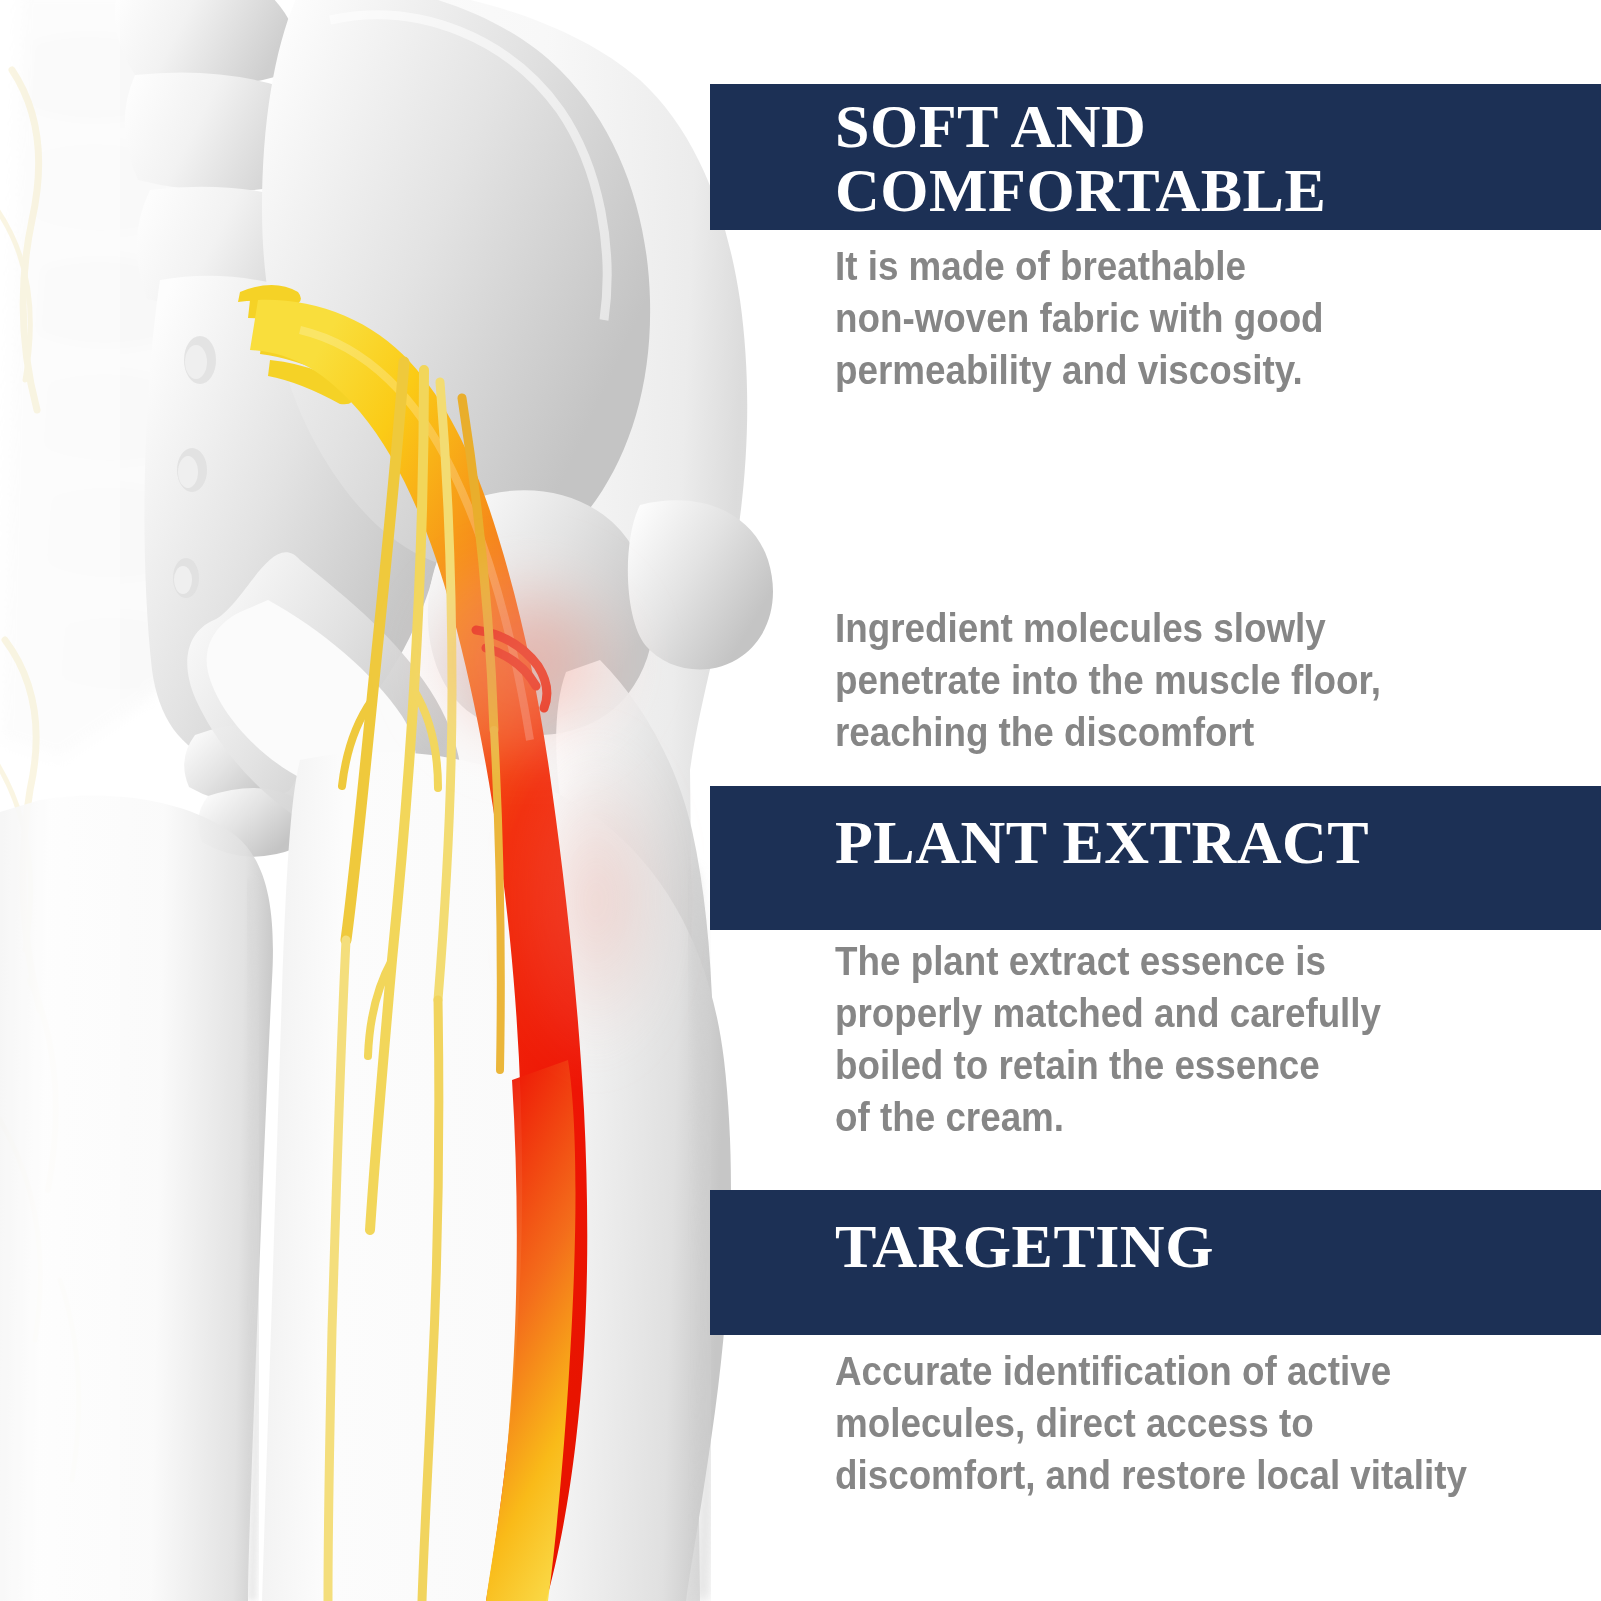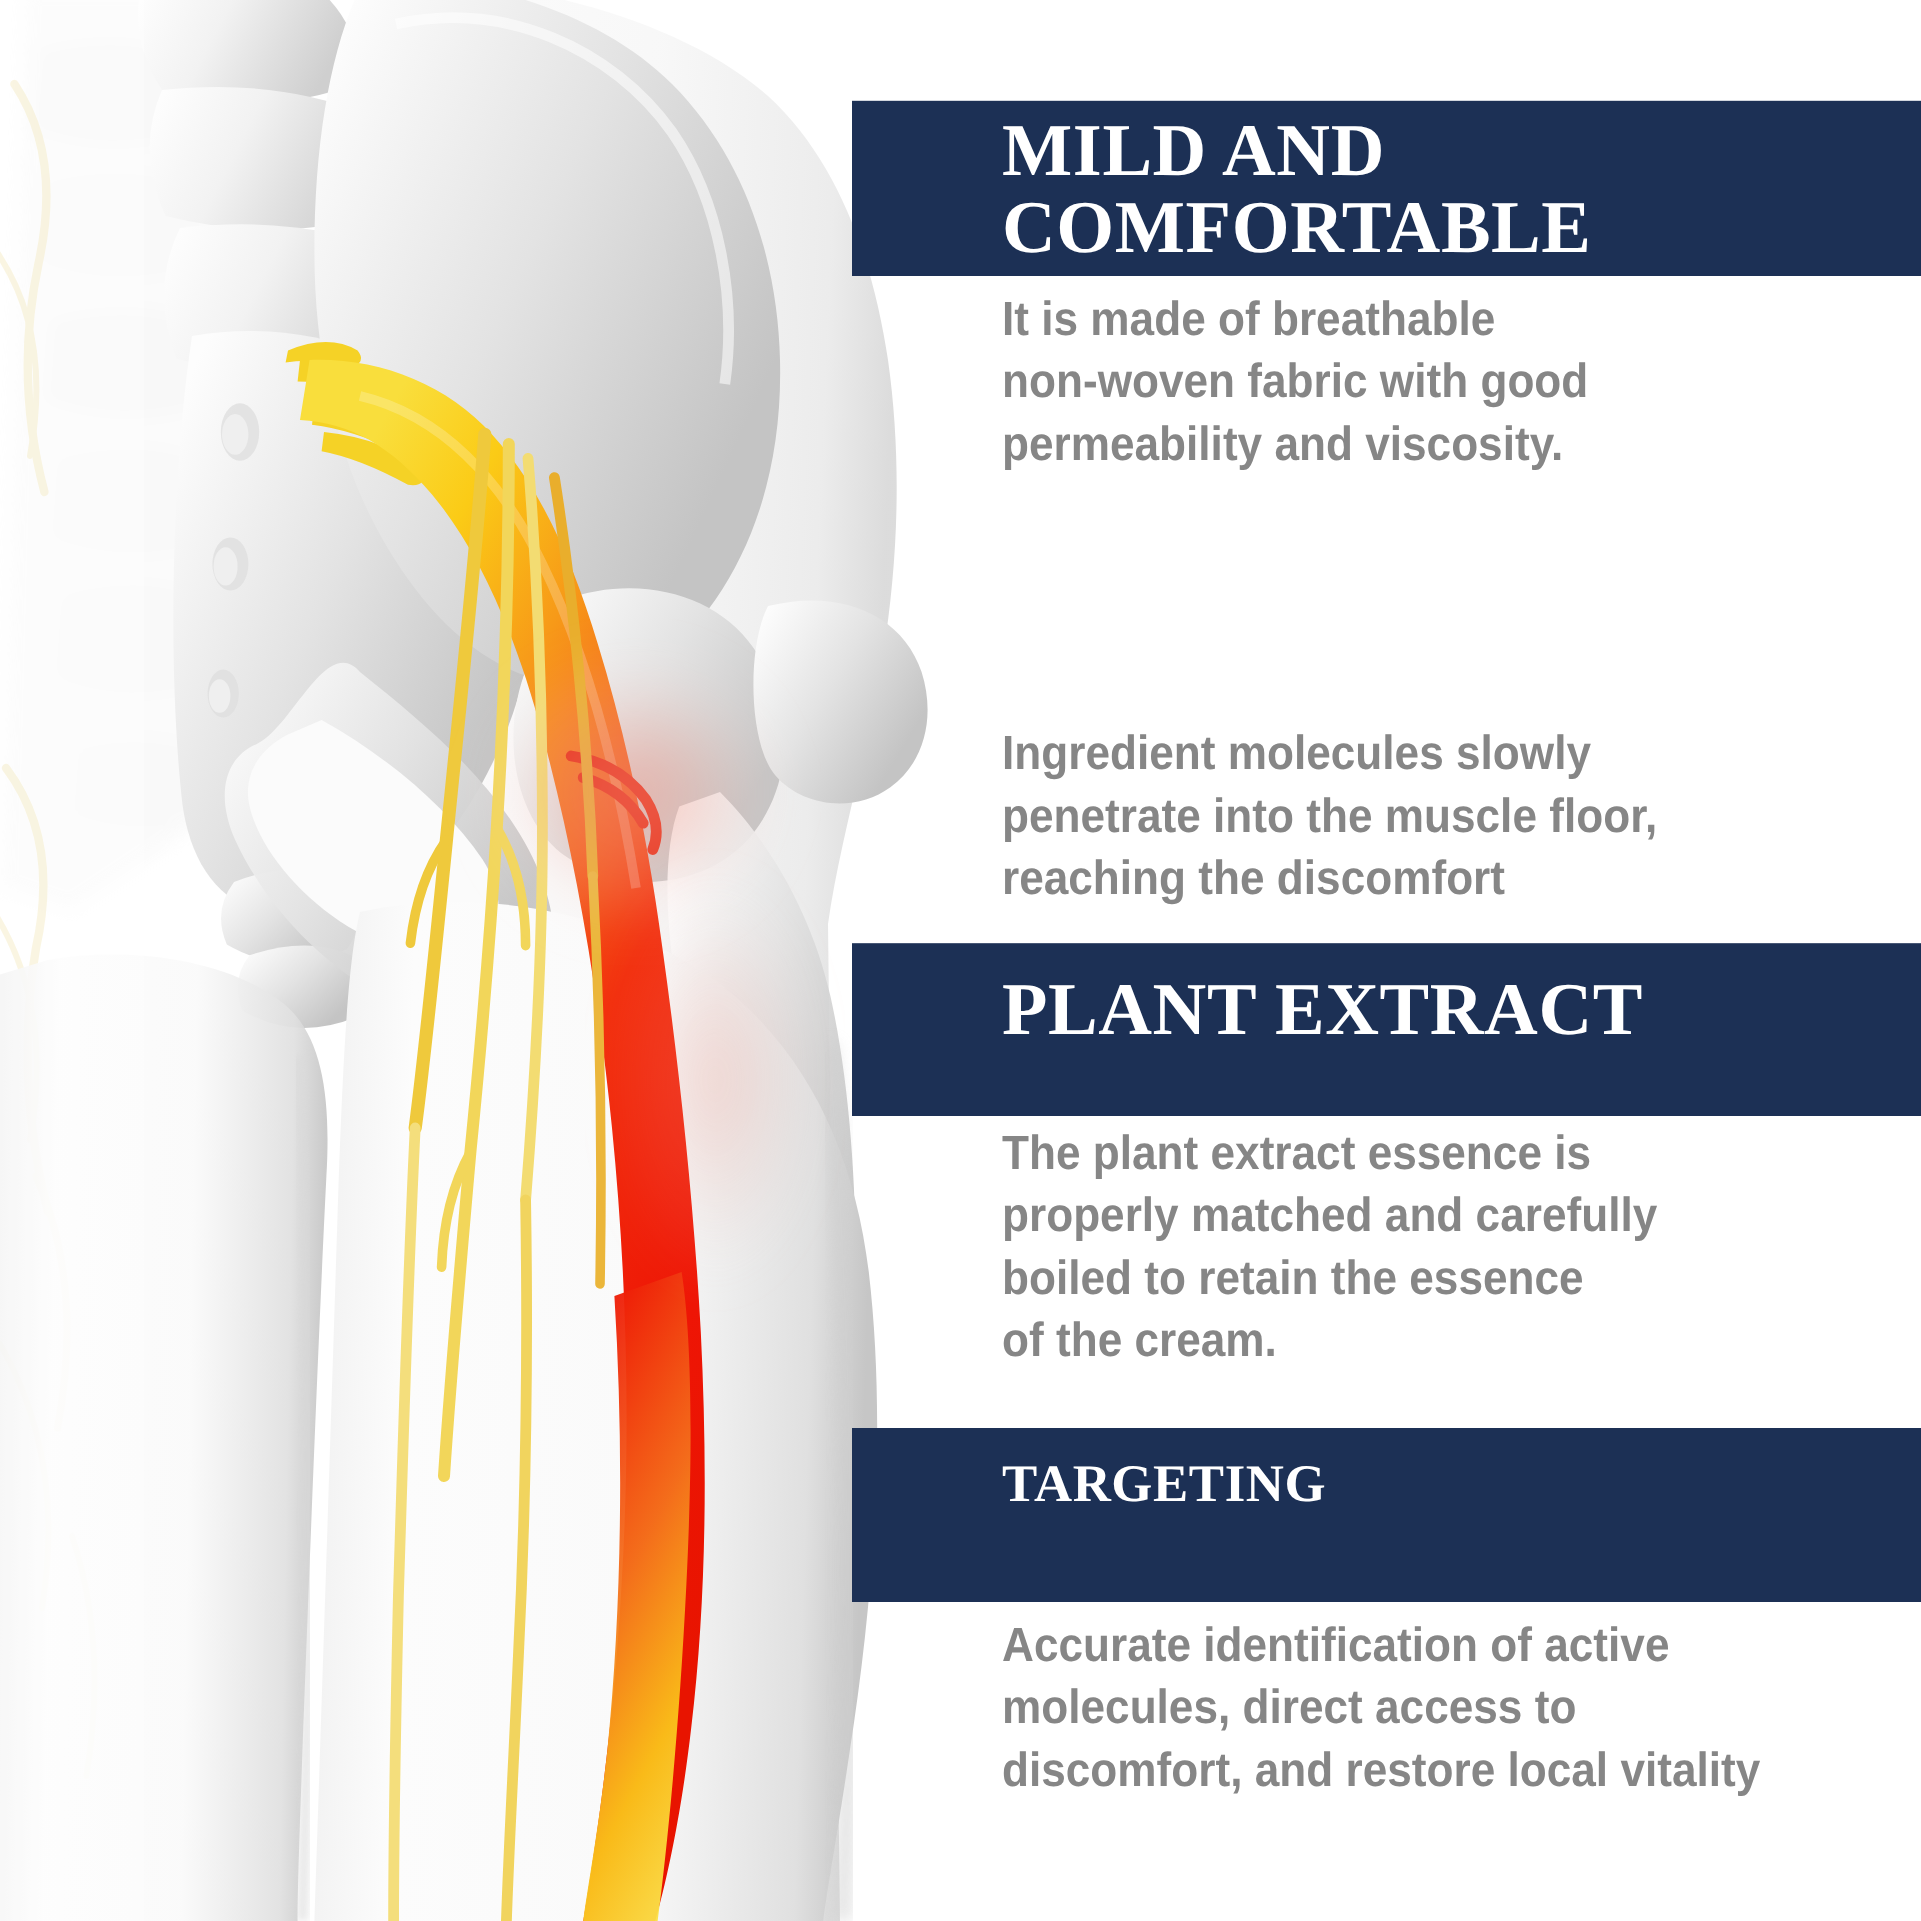--- a/index.html
+++ b/index.html
@@ -31,21 +31,21 @@
 
   #band2{top:446px;height:146px;}
   #band2 .band-title{top:10px;font-size:62px;}
   #body2{left:835px;top:602px;}
 
   #band3{top:786px;height:144px;padding-left:44px;}
   #band3 .band-title{top:24px;font-size:62px;}
   #body3{left:835px;top:935px;}
 
   #band4{top:1190px;height:145px;}
-  #band4 .band-title{top:24px;font-size:44px;}
+  #band4 .band-title{top:24px;font-size:62px;}
   #body4{left:835px;top:1345px;}
 
   
   #silhouette{position:absolute;left:0;top:0;width:860px;height:1601px;
       pointer-events:none;}
 </style>
 </head>
 <body>
 
 <div id="page">
@@ -265,21 +265,21 @@
       <ellipse cx="528" cy="660" rx="130" ry="120" fill="url(#hotSpot)" filter="url(#soft20)"></ellipse>
       <ellipse cx="596" cy="900" rx="90" ry="180" fill="url(#hotSpot)" opacity=".5" filter="url(#soft20)"></ellipse>
 
       <rect x="0" y="0" width="120" height="1601" fill="#FFFFFF" opacity=".35"></rect>
     </svg>
   </div>
 
   <div id="features">
 
     <div class="band" id="band1">
-      <div class="band-title">MILD AND
+      <div class="band-title">SOFT AND
 COMFORTABLE</div>
     </div>
     <div class="body-text" id="body1">It is made of breathable
 non-woven fabric with good
 permeability and viscosity.</div>
 
     <div class="body-text" id="body2">Ingredient molecules slowly
 penetrate into the muscle floor,
 reaching the discomfort</div>
 

